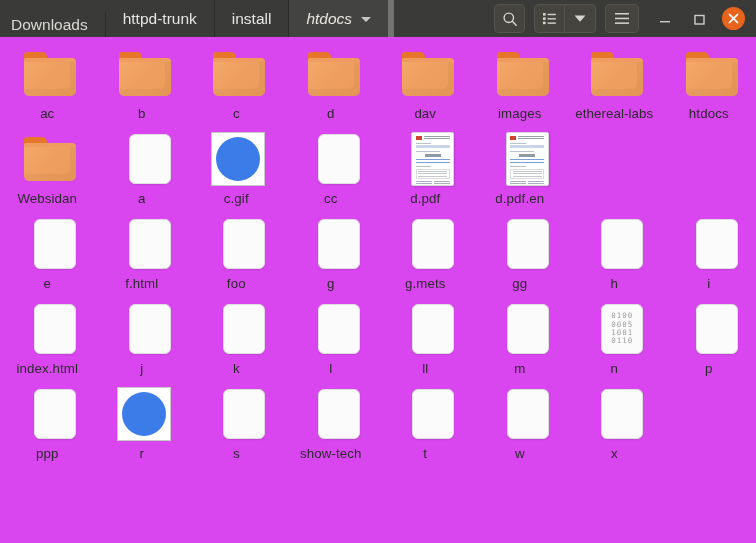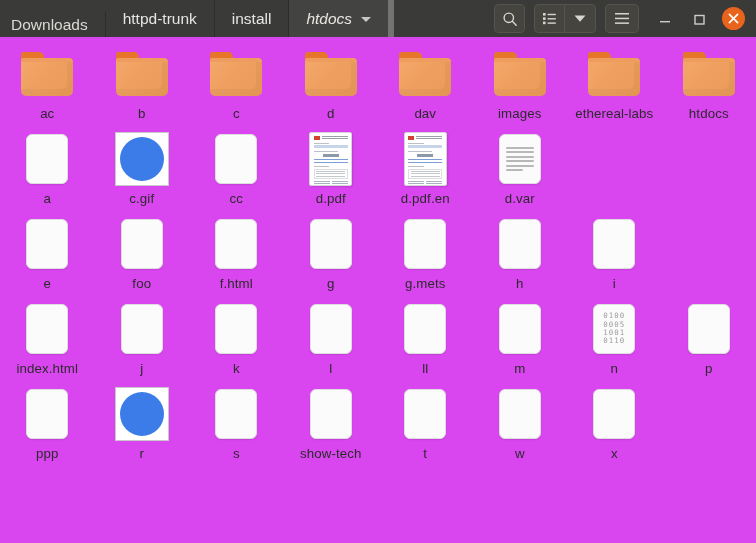--- a/index.html
+++ b/index.html
@@ -130,21 +130,21 @@
     align-items: center;
     padding-top: 8px;
     cursor: default;
   }
 
   .thumb {
     width: 58px;
     height: 58px;
     display: flex;
     align-items: center;
-    justify-content: center;
+    justify-content: flex-end;
     position: relative;
   }
 
   .label {
     margin-top: 3px;
     font-size: 13.3px;
     color: #2b2b2b;
     text-align: center;
     line-height: 16px;
     max-width: 88px;
@@ -469,20 +469,30 @@
             <div class="body"></div>
             <div class="lip"></div>
           </div>
         </div>
         <div class="label">htdocs</div>
       </div>
     </div>
     <div class="row">
       <div class="cell">
         <div class="thumb">
+          <div class="folder">
+            <div class="tab"></div>
+            <div class="body"></div>
+            <div class="lip"></div>
+          </div>
+        </div>
+        <div class="label">Websidan</div>
+      </div>
+      <div class="cell">
+        <div class="thumb">
           <div class="page">
             <span class="code-glyph"></span>
           </div>
         </div>
         <div class="label">a</div>
       </div>
       <div class="cell">
         <div class="thumb">
           <div class="imgthumb">
             <div class="blue-circle"></div>
@@ -579,76 +589,69 @@
               <div>
                 <s></s>
                 <s></s>
                 <s></s>
               </div>
             </div>
           </div>
         </div>
         <div class="label">d.pdf.en</div>
       </div>
-      <div class="cell">
-        <div class="thumb">
-          <div class="page">
-            <div class="txt-lines">
-              <i></i>
-              <i></i>
-              <i></i>
-              <i></i>
-              <i></i>
-              <i class="short"></i>
-            </div>
-          </div>
-        </div>
-        <div class="label">d.var</div>
-      </div>
     </div>
     <div class="row">
       <div class="cell">
         <div class="thumb">
           <div class="page">
             <span class="code-glyph"></span>
           </div>
         </div>
         <div class="label">e</div>
       </div>
       <div class="cell">
         <div class="thumb">
           <div class="page">
             <span class="code-glyph"></span>
           </div>
         </div>
+        <div class="label">f.html</div>
+      </div>
+      <div class="cell">
+        <div class="thumb">
+          <div class="page">
+            <span class="code-glyph"></span>
+          </div>
+        </div>
         <div class="label">foo</div>
       </div>
       <div class="cell">
         <div class="thumb">
           <div class="page">
             <span class="code-glyph"></span>
           </div>
         </div>
-        <div class="label">f.html</div>
-      </div>
-      <div class="cell">
-        <div class="thumb">
-          <div class="page">
-            <span class="code-glyph"></span>
-          </div>
-        </div>
         <div class="label">g</div>
       </div>
       <div class="cell">
         <div class="thumb">
           <div class="page">
             <span class="code-glyph"></span>
           </div>
         </div>
         <div class="label">g.mets</div>
+      </div>
+      <div class="cell">
+        <div class="thumb">
+          <div class="page">
+            <span class="code-glyph"></span>
+          </div>
+        </div>
+        <div class="label">gg</div>
       </div>
       <div class="cell">
         <div class="thumb">
           <div class="page">
             <span class="code-glyph"></span>
           </div>
         </div>
         <div class="label">h</div>
       </div>
       <div class="cell">

